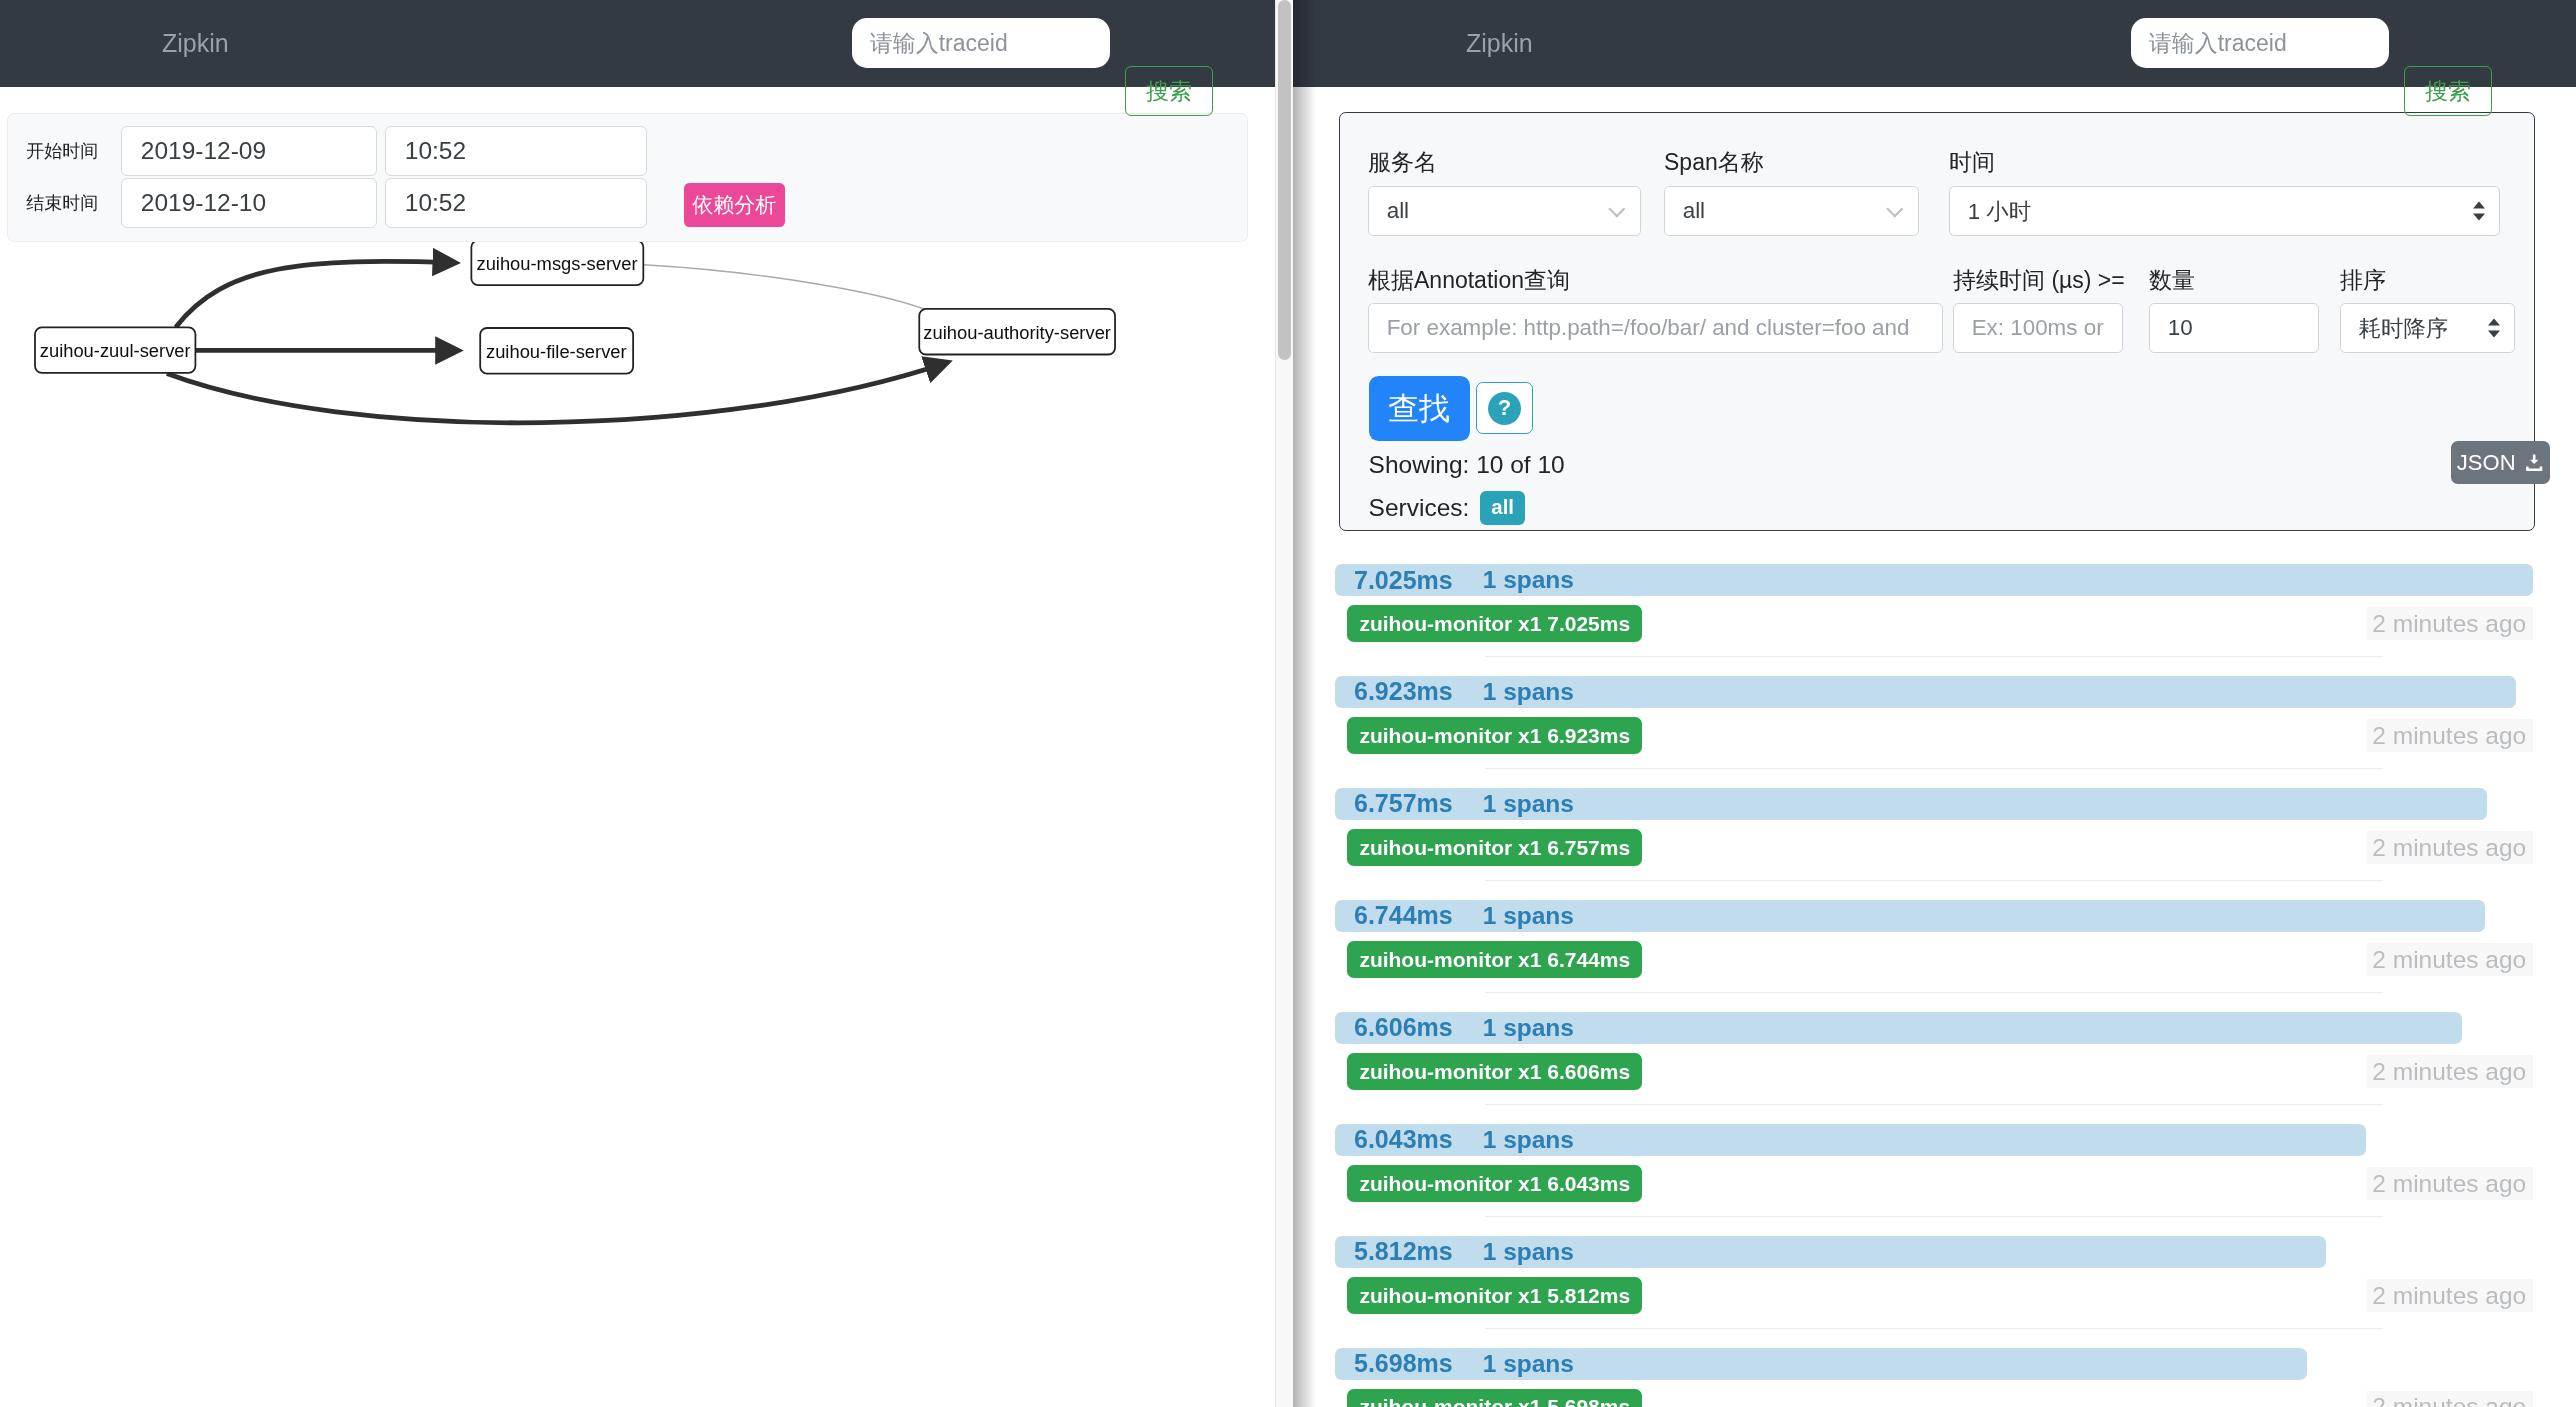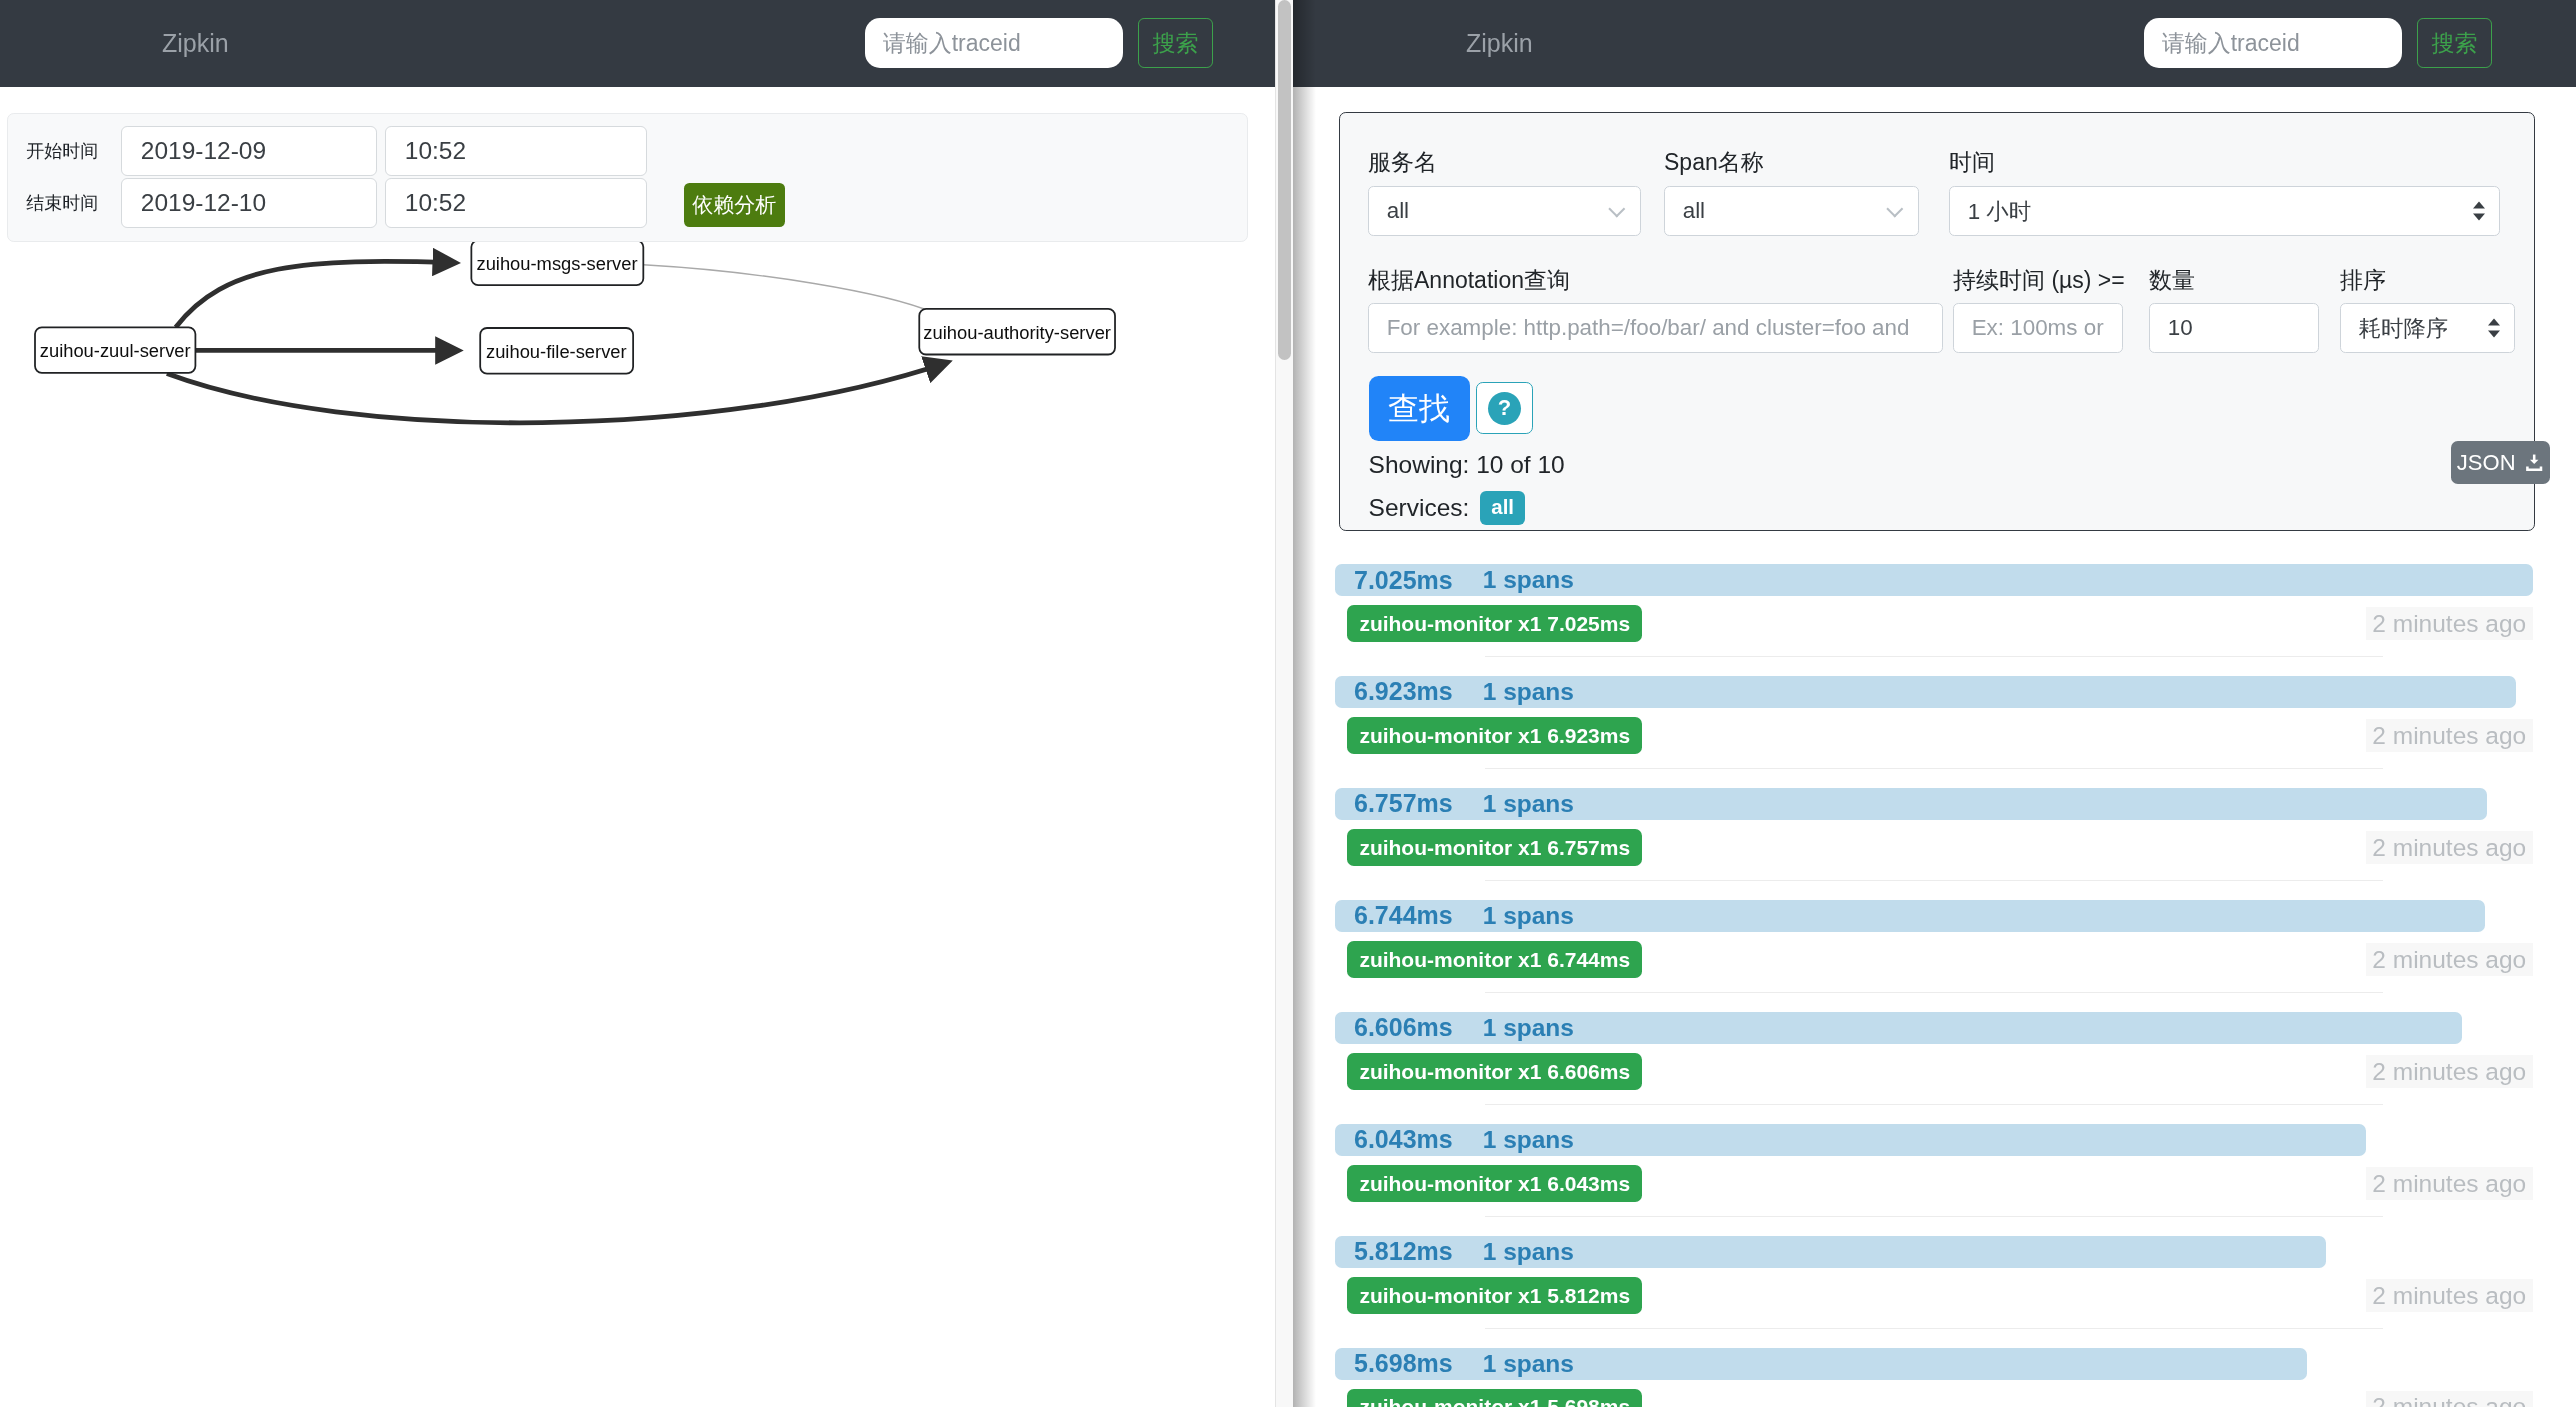--- a/index.html
+++ b/index.html
@@ -19,31 +19,31 @@
   .brand { position:absolute; top:0; height:87px; display:flex; align-items:center;
     font-size:25px; color:#9ba1a8; }
   .win-left  .brand { left:162px; }
   .win-right .brand { left:173px; }
   .nav-search { position:absolute; top:18.4px; height:50px; display:flex; gap:15px; }
   .win-left  .nav-search { right:80px; }
   .win-right .nav-search { right:84px; }
   .nav-input { width:258px; height:50px; border:none; border-radius:15px; background:#fff;
     font-size:23px; padding:0 17.7px; color:#333; outline:none; font-family:inherit; }
   .nav-input::placeholder { color:#8d939a; }
-  .nav-btn { width:75px; height:50px; border:1.4px solid #3ca14b; border-radius:6.1px;
-    background:transparent; color:#3ca14b; font-size:23px; font-family:inherit; cursor:pointer; }
+  .nav-btn { width:88px; height:50px; border:1.4px solid #3ca14b; border-radius:6.1px;
+    background:transparent; color:#3ca14b; font-size:23px; font-family:inherit; cursor:pointer;margin-top:48px; }
 
   
   .filter-panel { position:absolute; left:6.8px; top:113px; width:1241px; height:129px;
     background:#f8f9fa; border:0.7px solid #e9ebed; border-radius:6.8px; z-index:4; }
   .fp-label { position:absolute; font-size:18px; color:#1d2126; }
   .fp-input { position:absolute; height:50px; background:#fff; border:0.7px solid #d6dadd;
     border-radius:6.1px; font-size:24.5px; color:#3a3f44; padding-left:19px; display:flex; align-items:center; }
   .analyze-btn { position:absolute; left:676px; top:69px; width:101px; height:44px;
-    background:#4d7c0f; color:#fff; border:none; border-radius:5.4px; font-size:21px;
+    background:#ec4899; color:#fff; border:none; border-radius:5.4px; font-size:21px;
     font-family:inherit; cursor:pointer; }
 
   
   .graph { position:absolute; left:0; top:224px; width:1288px; height:435px; z-index:3; }
   .graph svg { width:100%; height:100%; }
   .gnode rect { fill:#fff; stroke:#202224; stroke-width:2.6; rx:10; }
   .gnode text { font-size:27px; fill:#0e0e0e; font-weight:500; }
 
   
   .scrollbar { position:absolute; right:0; top:0; bottom:0; width:18.4px; background:#f8f8f8;

